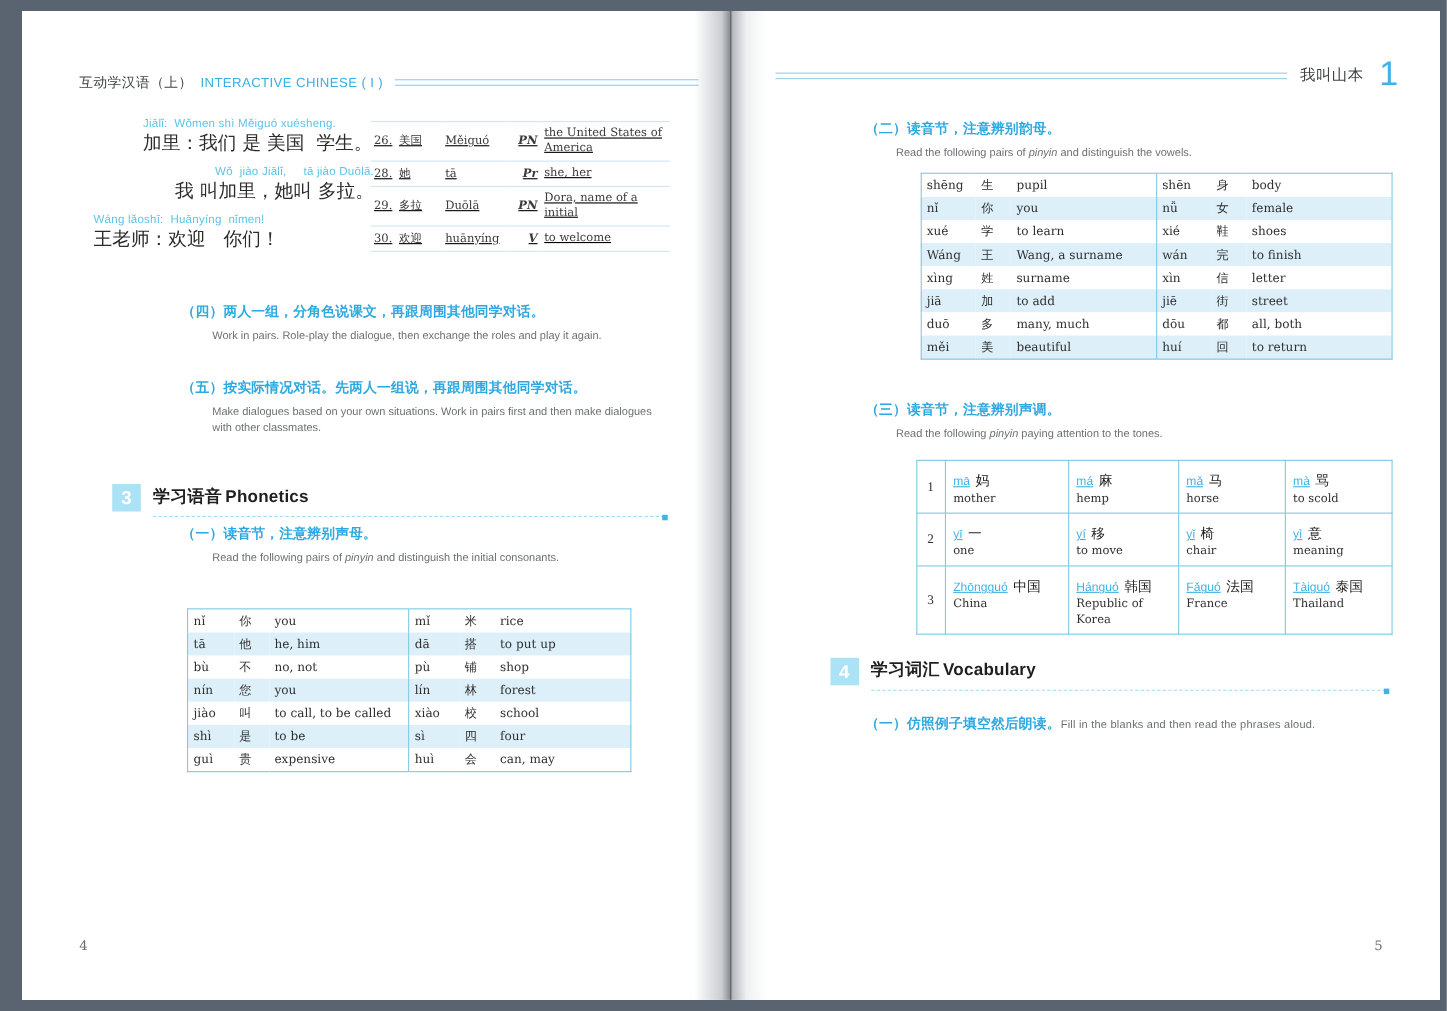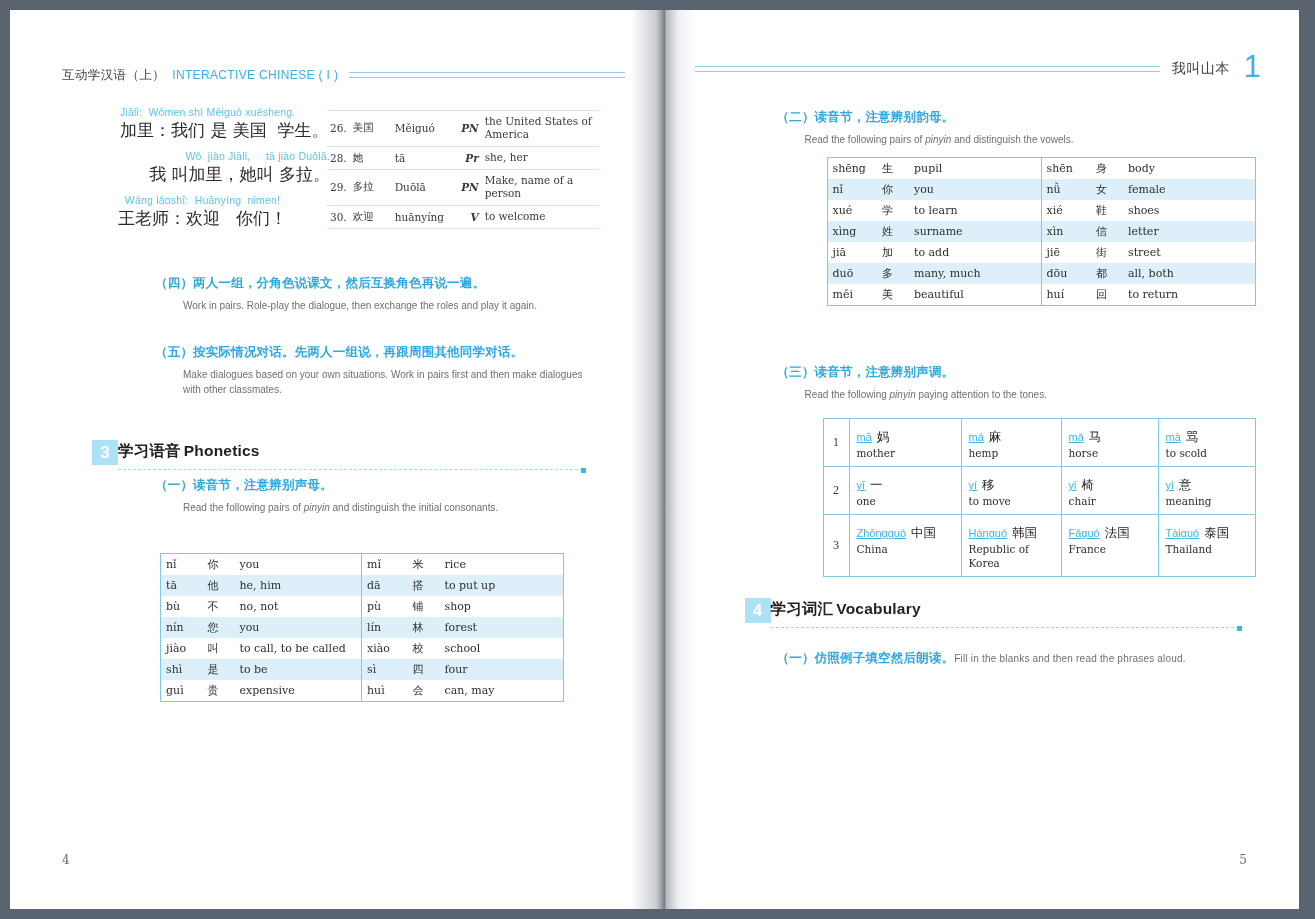--- a/index.html
+++ b/index.html
@@ -7,21 +7,21 @@
   html, body {
     width: 1315px;
     height: 919px;
     overflow: hidden;
     background: #5a6370;
     font-family: "Liberation Sans", sans-serif;
   }
 
   #book {
     position: absolute;
-    left: 10px; top: 10px;
+    left: 20px; top: 10px;
     width: 1289px; height: 899px;
     background: #ffffff;
     display: flex;
   }
 
   .page {
     position: relative;
     width: 50%;
     height: 100%;
     background: #fff;
@@ -94,20 +94,21 @@
     font-size: 17px; color: #2b2b2b; white-space: pre;
     line-height: 1.35;
     font-family: "DejaVu Serif", "Liberation Serif", serif;
   }
   .ta-r { text-align: right; }
 
   
   #vocab {
     position: absolute; left: 317px; top: 100px; width: 272px;
     border-collapse: collapse;
+    text-decoration: underline;
   }
   #vocab td {
     border-bottom: 1px solid #cfe6f2;
     padding: 4px 3px;
     vertical-align: middle;
     font-size: 10.5px;
     color: #3a3a3a;
     font-family: "DejaVu Serif", "Liberation Serif", serif;
   }
   #vocab tr:first-child td { border-top: 1px solid #cfe6f2; }
@@ -131,21 +132,21 @@
   .it { font-style: italic; }
 
   
   .sec { position: absolute; display: flex; align-items: flex-start; }
   .sec-badge {
     width: 26px; height: 25px; background: #ace2f5;
     color: #ffffff; font-size: 17px; font-weight: bold;
     display: flex; align-items: center; justify-content: center;
     flex: 0 0 auto;
   }
-  .sec-body { padding-top: 1px; }
+  .sec-body { margin-left: 11px; padding-top: 1px; }
   .sec-title {
     font-size: 15.5px; color: #1f1f1f; font-weight: bold;
     white-space: nowrap; letter-spacing: .2px;
   }
   .sec-title .en { margin-left: 3px; }
   .sec-rule {
     margin-top: 7px; height: 1px;
     border-top: 1.3px dashed #9fd9ef;
     position: relative;
   }
@@ -225,21 +226,21 @@
 
     <div class="dialogue">
       <div class="d-line">
         <div class="d-py">Jiālǐ:  Wǒmen shì Měiguó xuésheng.</div>
         <div class="d-cn">加里：我们 是 美国  学生。</div>
       </div>
       <div class="d-line ta-r" style="margin-top:8px;">
         <div class="d-py">Wǒ  jiào Jiālǐ,     tā jiào Duōlā.</div>
         <div class="d-cn">我 叫加里，她叫 多拉。</div>
       </div>
-      <div class="d-line" style="margin-top:8px; margin-left:-45px;text-align:center;">
+      <div class="d-line" style="margin-top:8px; margin-left:-45px;">
         <div class="d-py">Wáng lǎoshī:  Huānyíng  nǐmen!</div>
         <div class="d-cn">王老师：欢迎   你们！</div>
       </div>
     </div>
 
     <table id="vocab">
       <tbody>
         <tr>
           <td class="v-num">26.</td>
           <td class="v-cn">美国</td>
@@ -252,34 +253,34 @@
           <td class="v-cn">她</td>
           <td class="v-py">tā</td>
           <td class="v-pos">Pr</td>
           <td class="v-en">she, her</td>
         </tr>
         <tr>
           <td class="v-num">29.</td>
           <td class="v-cn">多拉</td>
           <td class="v-py">Duōlā</td>
           <td class="v-pos">PN</td>
-          <td class="v-en">Make, name of a person</td>
+          <td class="v-en">Dora, name of a initial</td>
         </tr>
         <tr>
           <td class="v-num">30.</td>
           <td class="v-cn">欢迎</td>
           <td class="v-py">huānyíng</td>
           <td class="v-pos">V</td>
           <td class="v-en">to welcome</td>
         </tr>
       </tbody>
     </table>
 
     <div class="inst" style="left:145px; top:264px; width:425px;">
-      <div class="inst-cn">（四）两人一组，分角色说课文，然后互换角色再说一遍。</div>
+      <div class="inst-cn">（四）两人一组，分角色说课文，再跟周围其他同学对话。</div>
       <div class="inst-en">Work in pairs. Role-play the dialogue, then exchange the roles and play it again.</div>
     </div>
 
     <div class="inst" style="left:145px; top:333px; width:430px;">
       <div class="inst-cn">（五）按实际情况对话。先两人一组说，再跟周围其他同学对话。</div>
       <div class="inst-en">Make dialogues based on your own situations. Work in pairs first and then make dialogues with other classmates.</div>
     </div>
 
     <div class="sec" style="left:82px; top:430px; width:502px;">
       <div class="sec-badge">3</div>
@@ -409,20 +410,28 @@
         </tr>
         <tr>
           <td class="p-py">xué</td>
           <td class="p-cn">学</td>
           <td class="p-en">to learn</td>
           <td class="p-py mid">xié</td>
           <td class="p-cn">鞋</td>
           <td class="p-en">shoes</td>
         </tr>
         <tr>
+          <td class="p-py">Wáng</td>
+          <td class="p-cn">王</td>
+          <td class="p-en">Wang, a surname</td>
+          <td class="p-py mid">wán</td>
+          <td class="p-cn">完</td>
+          <td class="p-en">to finish</td>
+        </tr>
+        <tr>
           <td class="p-py">xìng</td>
           <td class="p-cn">姓</td>
           <td class="p-en">surname</td>
           <td class="p-py mid">xìn</td>
           <td class="p-cn">信</td>
           <td class="p-en">letter</td>
         </tr>
         <tr>
           <td class="p-py">jiā</td>
           <td class="p-cn">加</td>

